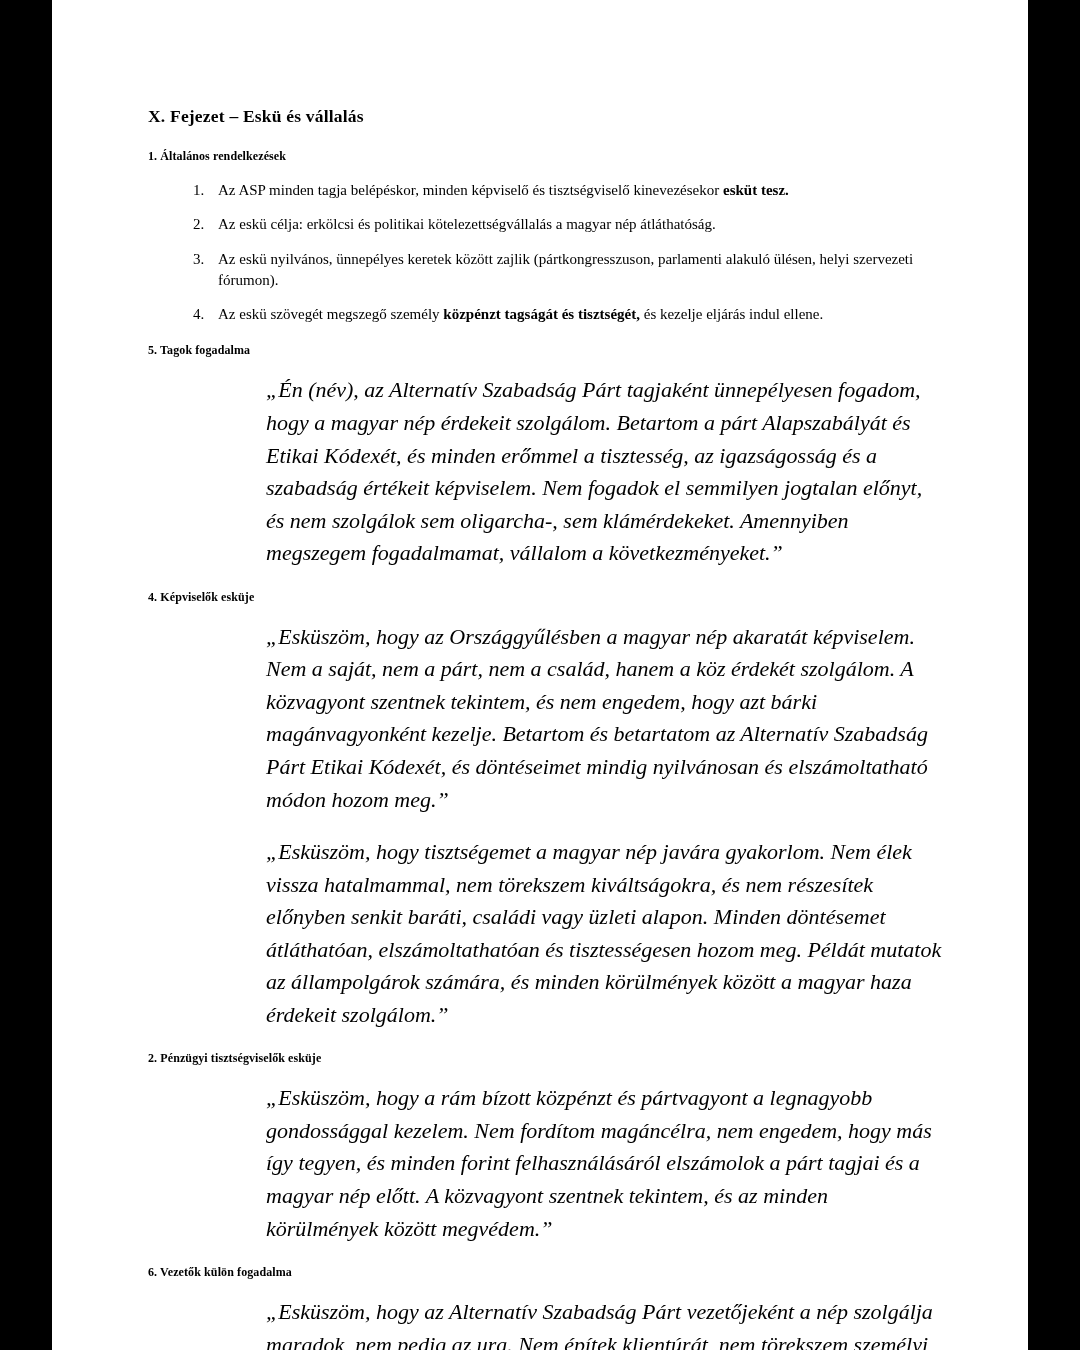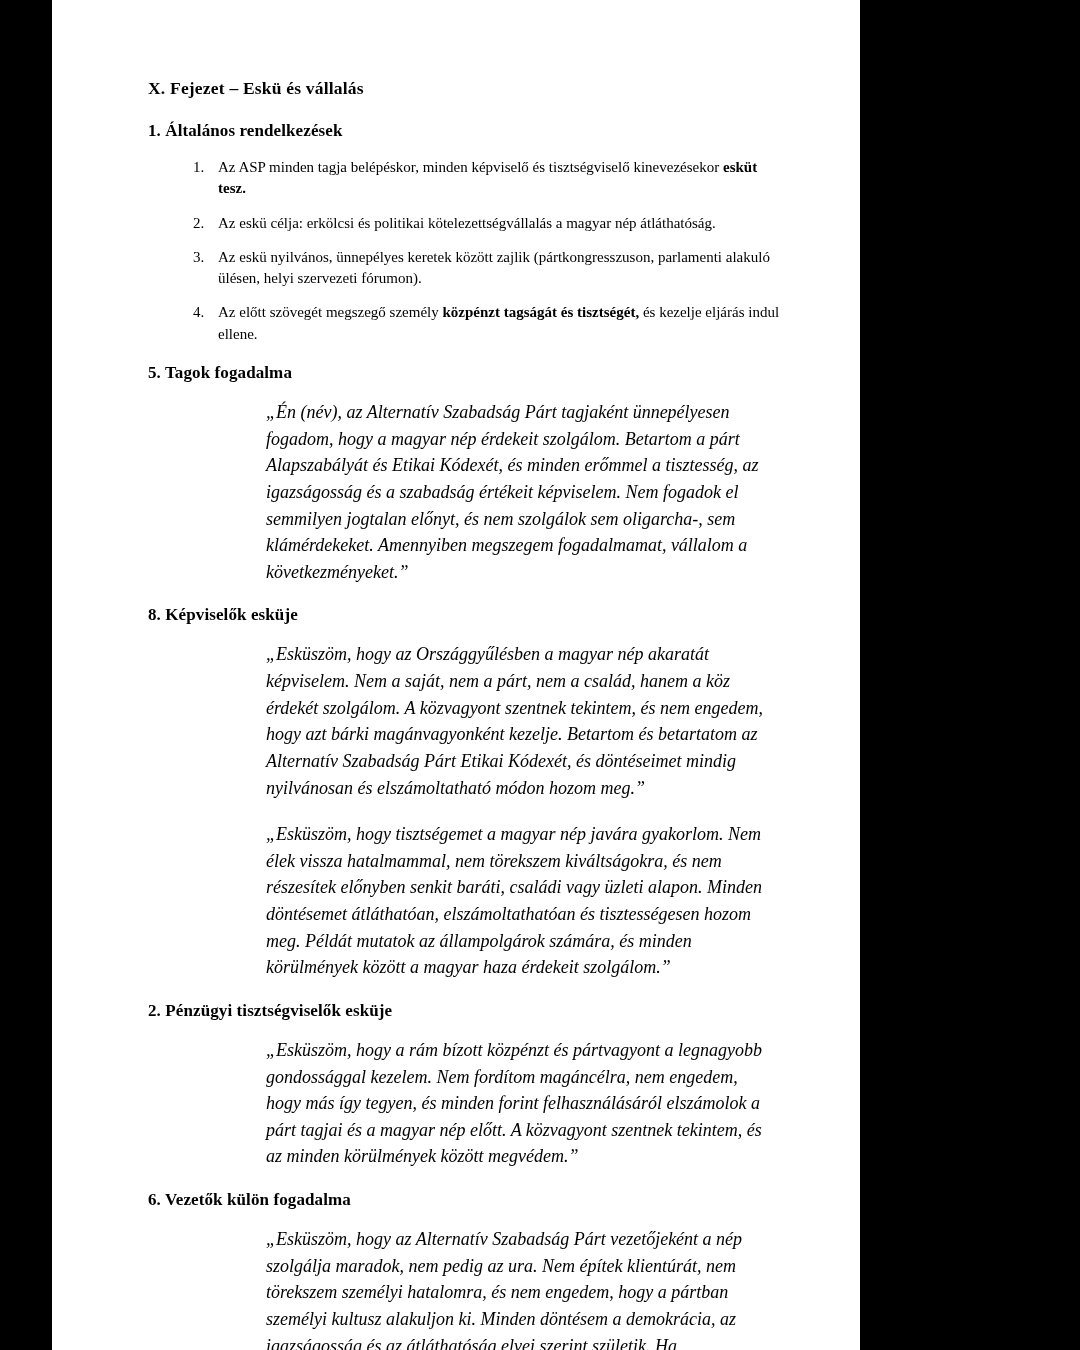--- a/index.html
+++ b/index.html
@@ -12,57 +12,57 @@
     height: 1350px;
     background: #000000;
     position: relative;
     overflow: hidden;
     box-sizing: border-box;
   }
   .sheet {
     position: absolute;
     left: 52px;
     top: 0;
-    width: 808px;
+    width: 976px;
     height: 1350px;
     background: #ffffff;
     box-sizing: border-box;
-    padding: 78px 72px 40px 96px;
+    padding: 106px 72px 40px 96px;
     font-family: "Liberation Serif", "DejaVu Serif", serif;
     color: #000000;
   }
   h1.doc-title {
     font-size: 17.5px;
     font-weight: bold;
     margin: 0 0 22px 0;
     letter-spacing: 0.2px;
   }
   h2.sec-title {
-    font-size: 17px;
+    font-size: 12px;
     font-weight: bold;
     margin: 0 0 16px 0;
     letter-spacing: 0.1px;
   }
   ol.numlist {
     margin: 0 0 18px 0;
     padding-left: 60px;
     list-style-type: decimal;
   }
   ol.numlist > li {
     font-size: 15px;
     line-height: 1.42;
     margin-bottom: 13px;
     padding-left: 10px;
   }
   ol.numlist > li:last-child {
     margin-bottom: 0;
   }
   .oath {
     font-style: italic;
-    font-size: 18px;
+    font-size: 22px;
     line-height: 1.48;
     margin: 0 0 20px 0;
     padding-left: 118px;
     padding-right: 14px;
   }
   .sec-block {
     margin-bottom: 0;
   }
   b { font-weight: bold; }
 </style>
@@ -80,32 +80,32 @@
         <li>
           <span>Az ASP minden tagja belépéskor, minden képviselő és tisztségviselő kinevezésekor </span><b>esküt tesz.</b><span></span>
         </li>
         <li>
           <span>Az eskü célja: erkölcsi és politikai kötelezettségvállalás a magyar nép átláthatóság.</span><b></b><span></span>
         </li>
         <li>
           <span>Az eskü nyilvános, ünnepélyes keretek között zajlik (pártkongresszuson, parlamenti alakuló ülésen, helyi szervezeti fórumon).</span><b></b><span></span>
         </li>
         <li>
-          <span>Az előtt szövegét megszegő személy </span><b>közpénzt tagságát és tisztségét,</b><span> és kezelje eljárás indul ellene.</span>
+          <span>Az eskü szövegét megszegő személy </span><b>közpénzt tagságát és tisztségét,</b><span> és kezelje eljárás indul ellene.</span>
         </li>
       </ol>
     </div>
 
     <div class="sec-block">
       <h2 class="sec-title">5. Tagok fogadalma</h2>
       <p class="oath">„Én (név), az Alternatív Szabadság Párt tagjaként ünnepélyesen fogadom, hogy a magyar nép érdekeit szolgálom. Betartom a párt Alapszabályát és Etikai Kódexét, és minden erőmmel a tisztesség, az igazságosság és a szabadság értékeit képviselem. Nem fogadok el semmilyen jogtalan előnyt, és nem szolgálok sem oligarcha-, sem klámérdekeket. Amennyiben megszegem fogadalmamat, vállalom a következményeket.”</p>
     </div>
 
     <div class="sec-block">
-      <h2 class="sec-title">8. Képviselők esküje</h2>
+      <h2 class="sec-title">4. Képviselők esküje</h2>
       <p class="oath">„Esküszöm, hogy az Országgyűlésben a magyar nép akaratát képviselem. Nem a saját, nem a párt, nem a család, hanem a köz érdekét szolgálom. A közvagyont szentnek tekintem, és nem engedem, hogy azt bárki magánvagyonként kezelje. Betartom és betartatom az Alternatív Szabadság Párt Etikai Kódexét, és döntéseimet mindig nyilvánosan és elszámoltatható módon hozom meg.”</p>
     </div>
 
     <div class="sec-block">
       <p class="oath">„Esküszöm, hogy tisztségemet a magyar nép javára gyakorlom. Nem élek vissza hatalmammal, nem törekszem kiváltságokra, és nem részesítek előnyben senkit baráti, családi vagy üzleti alapon. Minden döntésemet átláthatóan, elszámoltathatóan és tisztességesen hozom meg. Példát mutatok az állampolgárok számára, és minden körülmények között a magyar haza érdekeit szolgálom.”</p>
     </div>
 
     <div class="sec-block">
       <h2 class="sec-title">2. Pénzügyi tisztségviselők esküje</h2>
       <p class="oath">„Esküszöm, hogy a rám bízott közpénzt és pártvagyont a legnagyobb gondossággal kezelem. Nem fordítom magáncélra, nem engedem, hogy más így tegyen, és minden forint felhasználásáról elszámolok a párt tagjai és a magyar nép előtt. A közvagyont szentnek tekintem, és az minden körülmények között megvédem.”</p>

